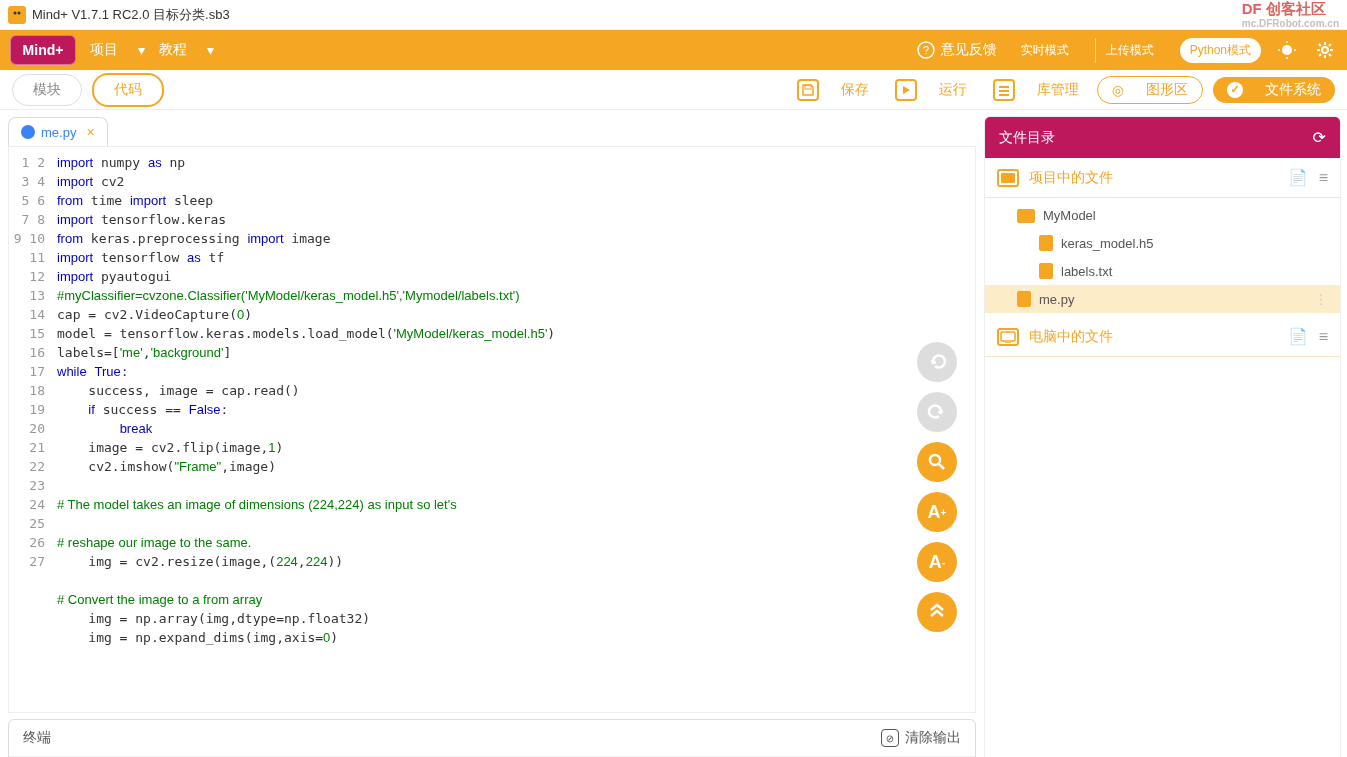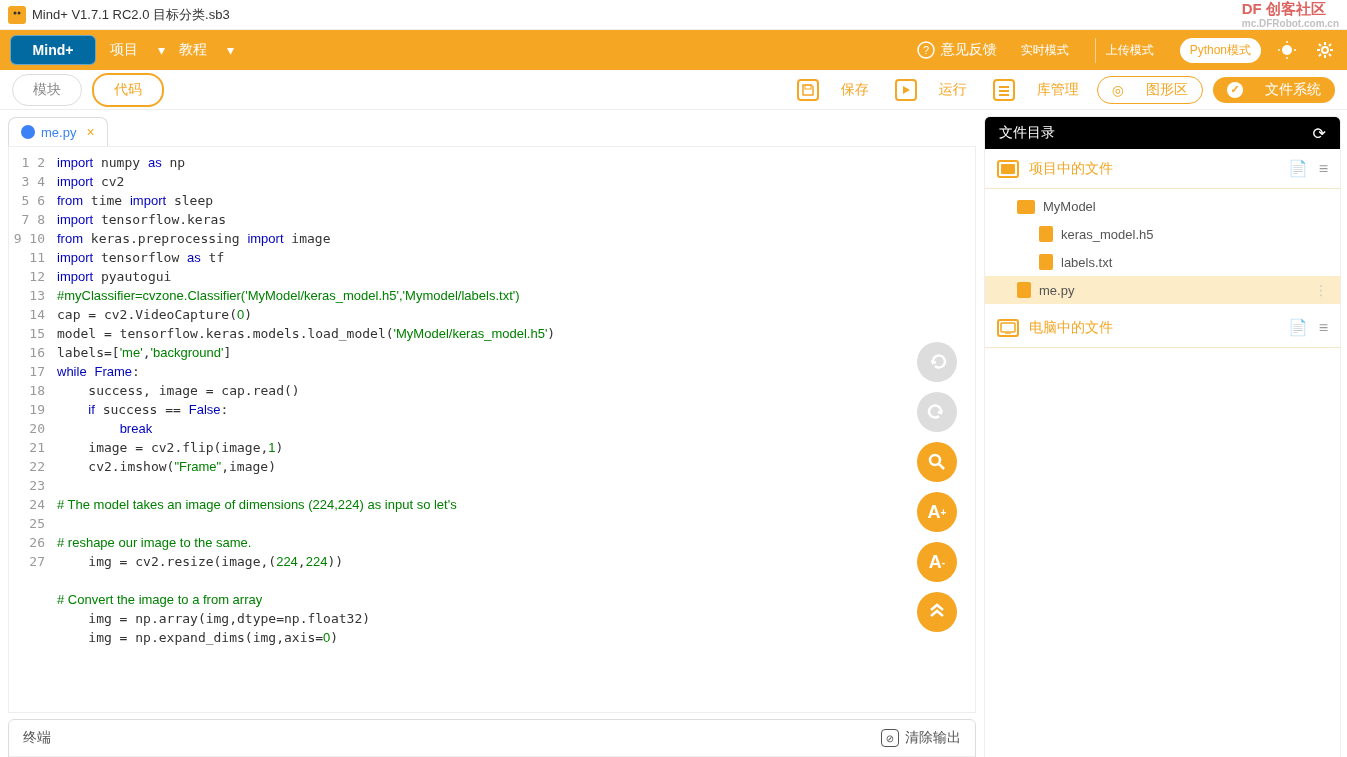--- a/index.html
+++ b/index.html
@@ -3,21 +3,21 @@
 <meta charset="utf-8">
 <style>
 *{margin:0;padding:0;box-sizing:border-box;font-family:"Microsoft YaHei",Arial,sans-serif}
 body{width:1347px;height:757px;overflow:hidden;background:#fff;position:relative}
 .titlebar{height:30px;display:flex;align-items:center;padding:0 8px;font-size:13px;color:#333;border-bottom:1px solid #eee;position:relative}
 .titlebar .appicon{width:18px;height:18px;margin-right:6px;background:#f5a623;border-radius:3px;display:flex;align-items:center;justify-content:center}
 .titlebar .spacer{flex:1}
 .titlebar .watermark{color:#d9534f;font-weight:bold;font-size:15px;opacity:.9}
 .titlebar .watermark small{color:#bbb;font-size:10px;display:block;line-height:1}
 .menubar{height:40px;background:#f5a623;display:flex;align-items:center;padding:0 10px;gap:14px;color:#fff;font-size:14px}
-.menubar .logo{width:86px;height:30px;background:#0369a1;border:1px solid rgba(255,255,255,.4);border-radius:6px;display:flex;align-items:center;justify-content:center;font-weight:bold;font-size:14px;color:#fff}
+.menubar .logo{width:66px;height:30px;background:#be185d;border:1px solid rgba(255,255,255,.4);border-radius:6px;display:flex;align-items:center;justify-content:center;font-weight:bold;font-size:14px;color:#fff}
 .menubar .menuitem{cursor:pointer;display:flex;align-items:center;gap:20px}
 .menubar .spacer{flex:1}
 .menubar .feedback{display:flex;align-items:center;gap:6px;cursor:pointer}
 .menubar .modegroup{display:flex;align-items:center;background:transparent;gap:16px}
 .menubar .modebtn{padding:4px 10px;font-size:12px;cursor:pointer;color:#fff;border-radius:14px}
 .menubar .modebtn.sep{border-left:1px solid rgba(255,255,255,.5);border-radius:0}
 .menubar .modebtn.active{background:#fff;color:#f5a623;font-weight:500}
 .menubar .iconbtn{width:24px;height:24px;display:flex;align-items:center;justify-content:center;cursor:pointer}
 .toolbar{height:40px;display:flex;align-items:center;padding:0 12px;gap:10px;border-bottom:1px solid #eee}
 .toolbar .tab{padding:6px 20px;border-radius:16px;font-size:14px;cursor:pointer;border:1px solid #ddd;color:#888}
@@ -43,21 +43,21 @@
 .float-btns .fbtn.grey{background:#ddd;color:#fff}
 .float-btns .fbtn.or{background:#f5a623;color:#fff}
 .terminal{height:76px;margin:6px 8px 2px;border:1px solid #ddd;border-radius:6px;display:flex;flex-direction:column}
 .terminal .thead{height:36px;display:flex;align-items:center;padding:0 14px;font-size:14px;color:#555}
 .terminal .thead .spacer{flex:1}
 .terminal .thead .clearbtn{display:flex;align-items:center;gap:6px;cursor:pointer;color:#555}
 .terminal .thead .clearbtn .ic{width:18px;height:18px;border:1.5px solid #555;border-radius:4px;display:flex;align-items:center;justify-content:center;font-size:10px}
 .terminal .tbody{flex:1;padding:4px 10px;font-family:Consolas,monospace;font-size:13px;color:#777;border-top:1px solid #eee}
 .sidebar{flex:1;padding:6px 6px 6px 0;display:flex;flex-direction:column}
 .sidepanel{background:#fff;border:1px solid #eee;border-radius:6px;flex:1;display:flex;flex-direction:column;overflow:hidden}
-.sidepanel .sph{height:32px;background:#000000;color:#fff;display:flex;align-items:center;padding:0 14px;font-size:14px}
+.sidepanel .sph{height:41px;background:#be185d;color:#fff;display:flex;align-items:center;padding:0 14px;font-size:14px}
 .sidepanel .sph .spacer{flex:1}
 .sidepanel .sph .refresh{cursor:pointer;font-size:16px}
 .section{padding:10px 12px;display:flex;align-items:center;gap:10px;color:#f5a623;font-size:14px;font-weight:500;border-bottom:1px solid #f5e6c8}
 .section .sico{width:22px;height:18px;border:2px solid #f5a623;border-radius:3px;display:flex;align-items:center;justify-content:center;font-size:10px}
 .section .spacer{flex:1}
 .section .act{color:#999;cursor:pointer;font-size:16px}
 .tree{padding:4px 0;font-size:13px}
 .tree .node{display:flex;align-items:center;gap:8px;padding:6px 12px 6px 32px;color:#555;cursor:pointer}
 .tree .node .fico{width:18px;height:14px;background:#f5a623;border-radius:2px}
 .tree .node.file .fico{background:#f5a623;width:14px;height:16px;border-radius:2px}
@@ -215,21 +215,21 @@
 <span class="kw">import</span> cv2
 <span class="kw">from</span> time <span class="kw">import</span> sleep
 <span class="kw">import</span> tensorflow.keras
 <span class="kw">from</span> keras.preprocessing <span class="kw">import</span> image
 <span class="kw">import</span> tensorflow <span class="kw">as</span> tf
 <span class="kw">import</span> pyautogui
 <span class="com">#myClassifier=cvzone.Classifier('MyModel/keras_model.h5','Mymodel/labels.txt')</span>
 cap = cv2.VideoCapture(<span class="num">0</span>)
 model = tensorflow.keras.models.load_model(<span class="str">'MyModel/keras_model.h5'</span>)
 labels=[<span class="str">'me'</span>,<span class="str">'background'</span>]
-<span class="kw">while</span> <span class="kw">Frame</span>:
+<span class="kw">while</span> <span class="kw">True</span>:
     success, image = cap.read()
     <span class="kw">if</span> success == <span class="kw">False</span>:
         <span class="kw">break</span>
     image = cv2.flip(image,<span class="num">1</span>)
     cv2.imshow(<span class="str">"Frame"</span>,image)
 
 <span class="com"># The model takes an image of dimensions (224,224) as input so let's</span>
 
 <span class="com"># reshape our image to the same.</span>
     img = cv2.resize(image,(<span class="num">224</span>,<span class="num">224</span>))

